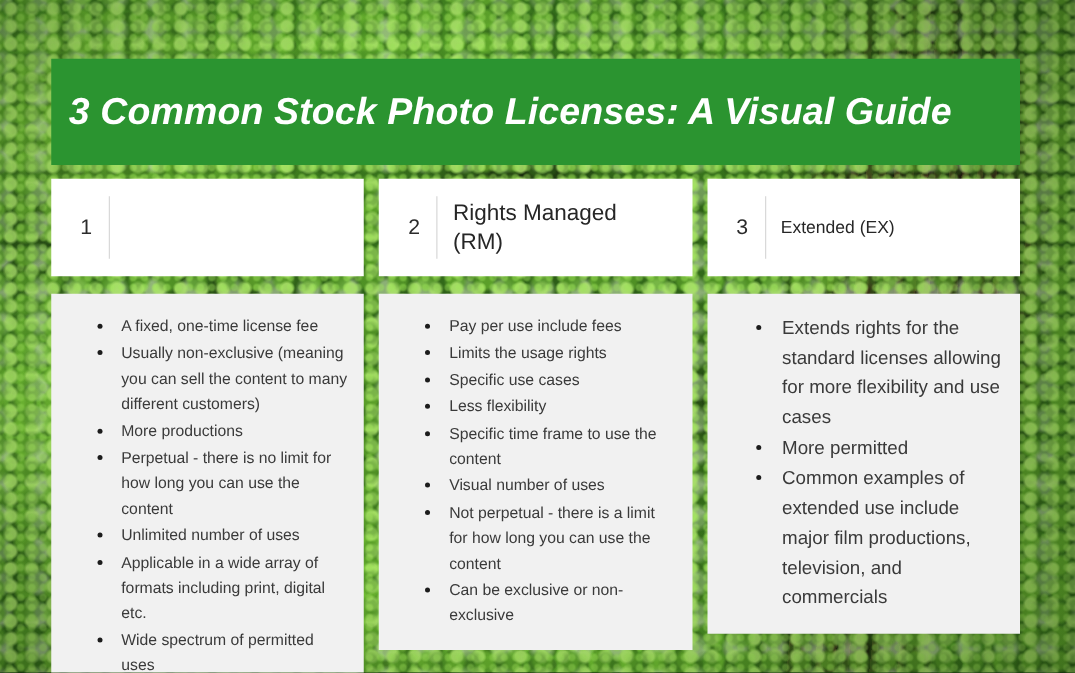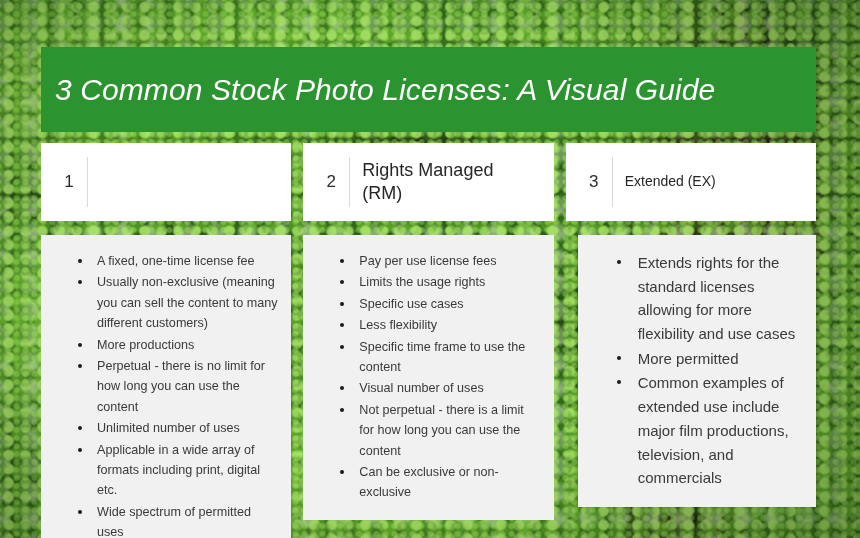--- a/index.html
+++ b/index.html
@@ -94,21 +94,21 @@
     top: 47px;
     width: 775px;
     height: 85px;
     background: #2b9430;
     display: flex;
     align-items: center;
   }
   #banner-title {
     color: #ffffff;
     font-size: 30px;
-    font-weight: 400;
+    font-weight: 700;
     font-style: italic;
     letter-spacing: .1px;
     padding-left: 14px;
     white-space: nowrap;
   }
 
   
   #columns {
     position: absolute;
     left: 41px;
@@ -150,21 +150,21 @@
   .col--ex .col-title { font-size: 14px; }
 
   .col-body {
     background: #f1f1f1;
     margin-top: 14px;
     padding: 16px 12px 16px 28px;
     box-sizing: border-box;
   }
   .col--rf .col-body { min-height: 249px; }
   .col--rm .col-body { min-height: 249px; }
-  .col--ex .col-body { min-height: 252px; margin-left: 12px; }
+  .col--ex .col-body { min-height: 252px; }
 
   ul.bullets {
     list-style: none;
     margin: 0;
     padding: 0;
   }
   ul.bullets li {
     position: relative;
     padding-left: 28px;
     color: #3a3a3a;
@@ -236,21 +236,21 @@
       <div class="col-head">
         <div class="col-num">2</div>
         <div class="col-divider"></div>
         <div class="col-title">
           <div>Rights Managed</div>
           <div>(RM)</div>
         </div>
       </div>
       <div class="col-body">
         <ul class="bullets">
-          <li>Pay per use license fees</li>
+          <li>Pay per use include fees</li>
           <li>Limits the usage rights</li>
           <li>Specific use cases</li>
           <li>Less flexibility</li>
           <li>Specific time frame to use the content</li>
           <li>Visual number of uses</li>
           <li>Not perpetual - there is a limit for how long you can use the content</li>
           <li>Can be exclusive or non-exclusive</li>
         </ul>
       </div>
     </div>

